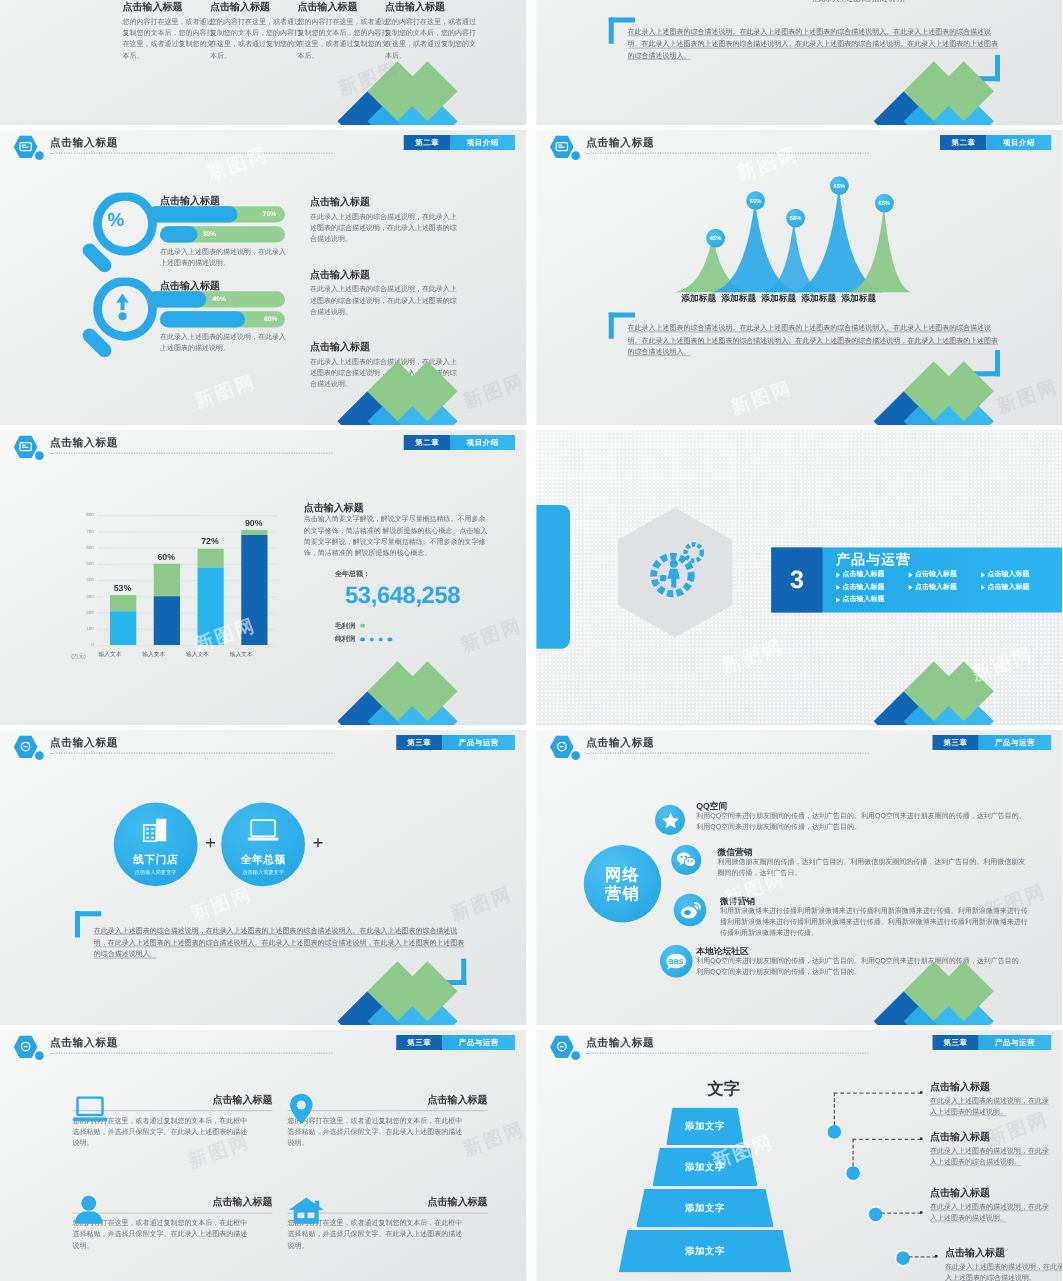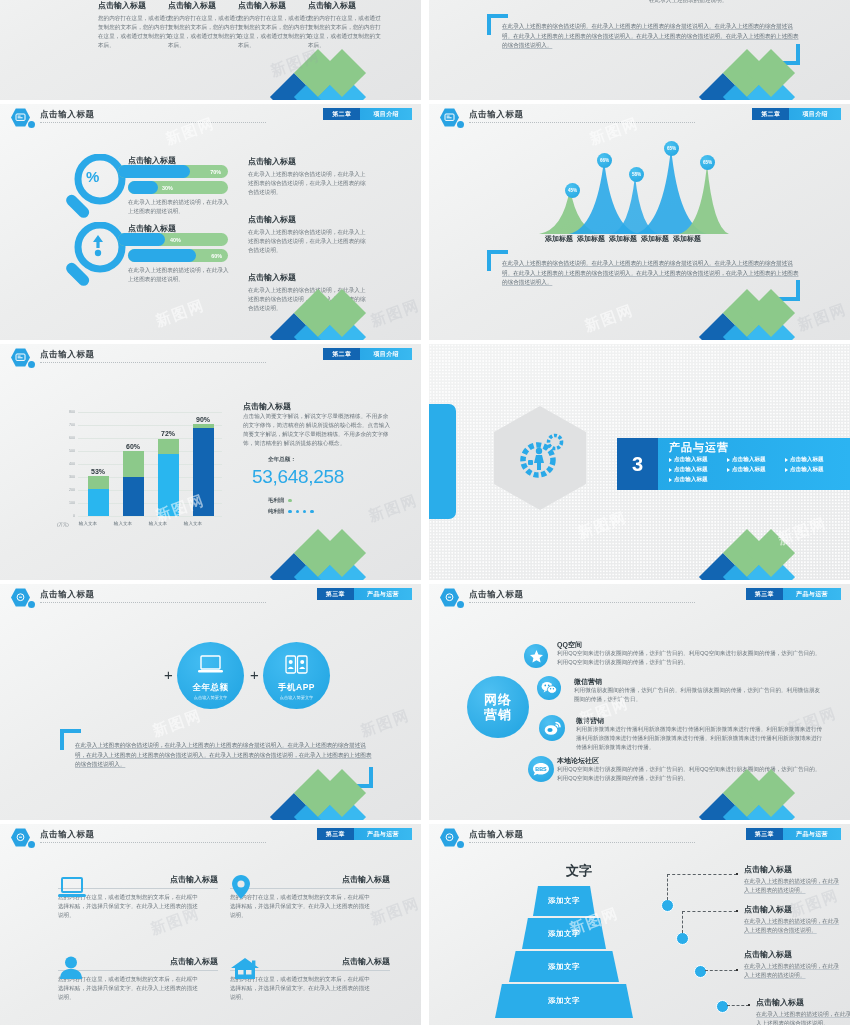--- a/index.html
+++ b/index.html
@@ -345,21 +345,21 @@
   <div style="position:absolute;left:57px;top:178px;font-size:4.4px;color:#7d868c;">(万元)</div>
 
   <div class="xlbl" style="left:71px;top:177px;">输入文本</div>
   <div class="xlbl" style="left:106px;top:177px;">输入文本</div>
   <div class="xlbl" style="left:141px;top:177px;">输入文本</div>
   <div class="xlbl" style="left:176px;top:177px;">输入文本</div>
 
   <div class="h3" style="position:absolute;left:243px;top:57px;">点击输入标题</div>
   <div class="body" style="position:absolute;left:243px;top:68px;width:148px;">点击输入简要文字解说，解说文字尽量概括精练。不用多余的文字修饰，简洁精准的 解说所提炼的核心概念。点击输入简要文字解说，解说文字尽量概括精练。不用多余的文字修饰，简洁精准的 解说所提炼的核心概念。</div>
   <div style="position:absolute;left:268px;top:112px;font-size:5.6px;font-weight:bold;color:#4d585f;">全年总额：</div>
-  <div class="bignum" style="position:absolute;left:252px;top:122px;">53,648,258</div>
+  <div class="bignum" style="position:absolute;left:276px;top:122px;font-weight:bold;">53,648,258</div>
   <div style="position:absolute;left:268px;top:153px;display:flex;align-items:center;gap:4px;">
     <span style="font-size:5.4px;font-weight:bold;color:#4d585f;">毛利润</span>
     <span style="width:3.4px;height:3.4px;border-radius:50%;background:#8cc98a;display:inline-block;"></span>
   </div>
   <div style="position:absolute;left:268px;top:164px;display:flex;align-items:center;gap:4px;">
     <span style="font-size:5.4px;font-weight:bold;color:#4d585f;">纯利润</span>
     <span style="width:3.4px;height:3.4px;border-radius:50%;background:#2aa9e8;display:inline-block;"></span>
     <span style="width:3.4px;height:3.4px;border-radius:50%;background:#2aa9e8;display:inline-block;"></span>
     <span style="width:3.4px;height:3.4px;border-radius:50%;background:#2aa9e8;display:inline-block;"></span>
     <span style="width:3.4px;height:3.4px;border-radius:50%;background:#2aa9e8;display:inline-block;"></span>
@@ -445,42 +445,44 @@
       <div class="hex-dot"></div>
     </div>
     <div class="hdr-title">点击输入标题</div>
     <div class="hdr-rule"></div>
     <div class="hdr-tags">
       <div class="tag-a">第三章</div>
       <div class="tag-b">产品与运营</div>
     </div>
   </div>
 
+  <div class="bigcirc" style="left:91px;top:58px;">
+    <svg style="position:absolute;top:12px;left:23px;" width="21" height="20" viewBox="0 0 21 20">
+      <rect x="1" y="6" width="10" height="13" fill="none" stroke="#fff" stroke-width="1.3"></rect>
+      <rect x="11" y="1" width="8" height="18" fill="#fff"></rect>
+      <rect x="3" y="8.5" width="2" height="1.4" fill="#fff"></rect>
+          <rect x="7" y="8.5" width="2" height="1.4" fill="#fff"></rect>
+      <rect x="3" y="12" width="2" height="1.4" fill="#fff"></rect>
+          <rect x="7" y="12" width="2" height="1.4" fill="#fff"></rect>
+      <rect x="3" y="15.5" width="2" height="1.4" fill="#fff"></rect>
+          <rect x="7" y="15.5" width="2" height="1.4" fill="#fff"></rect>
+    </svg>
+    <div class="t">线下门店</div>
+    <div class="s">点击输入简要文字</div>
+  </div>
   <div class="plus" style="left:164px;top:82px;">+</div>
   <div class="bigcirc" style="left:177px;top:58px;">
     <svg style="position:absolute;top:13px;left:21px;" width="25" height="19" viewBox="0 0 25 19">
       <rect x="3" y="1" width="19" height="13" rx="1" fill="none" stroke="#fff" stroke-width="1.4"></rect>
       <rect x="0" y="15" width="25" height="2.4" rx="1.2" fill="#fff"></rect>
     </svg>
     <div class="t">全年总额</div>
     <div class="s">点击输入简要文字</div>
   </div>
   <div class="plus" style="left:250px;top:82px;">+</div>
-  <div class="bigcirc" style="left:263px;top:58px;">
-    <svg style="position:absolute;top:13px;left:22px;" width="23" height="19" viewBox="0 0 23 19">
-      <rect x="1" y="1" width="9.5" height="17" rx="1.4" fill="none" stroke="#fff" stroke-width="1.3"></rect>
-      <rect x="12.5" y="1" width="9.5" height="17" rx="1.4" fill="none" stroke="#fff" stroke-width="1.3"></rect>
-      <circle cx="5.7" cy="7" r="2" fill="#fff"></circle>
-          <path d="M2.6 14 Q5.7 9.6 8.8 14 Z" fill="#fff"></path>
-      <circle cx="17.2" cy="7" r="2" fill="#fff"></circle>
-          <path d="M14.1 14 Q17.2 9.6 20.3 14 Z" fill="#fff"></path>
-    </svg>
-    <div class="t">手机APP</div>
-    <div class="s">点击输入简要文字</div>
-  </div>
 
   <div class="brk tl" style="left:60px;top:145px;"></div>
   <div class="brk br" style="left:352px;top:183px;"></div>
   <div class="bodyb" style="position:absolute;left:75px;top:157px;width:300px;text-decoration:underline;text-decoration-color:#b8c0c6;">在此录入上述图表的综合描述说明，在此录入上述图表的上述图表的综合描述说明入。在此录入上述图表的综合描述说明，在此录入上述图表的上述图表的综合描述说明入。在此录入上述图表的综合描述说明，在此录入上述图表的上述图表的综合描述说明入。</div>
 
   <div class="diamonds">
     <div class="dia" style="left:0;top:24px;background:#1265b2;"></div>
     <div class="dia" style="left:24px;top:24px;background:#2aa9e8;"></div>
     <div class="dia" style="left:24px;top:0;background:#8cc98a;"></div>
     <div class="dia" style="left:48px;top:24px;background:#39b9f0;"></div>

